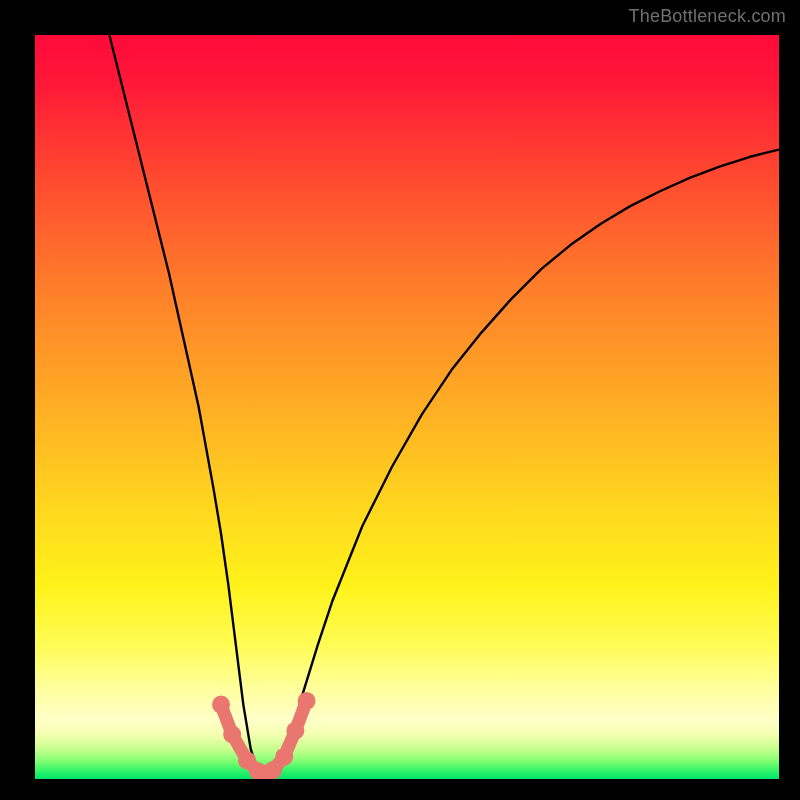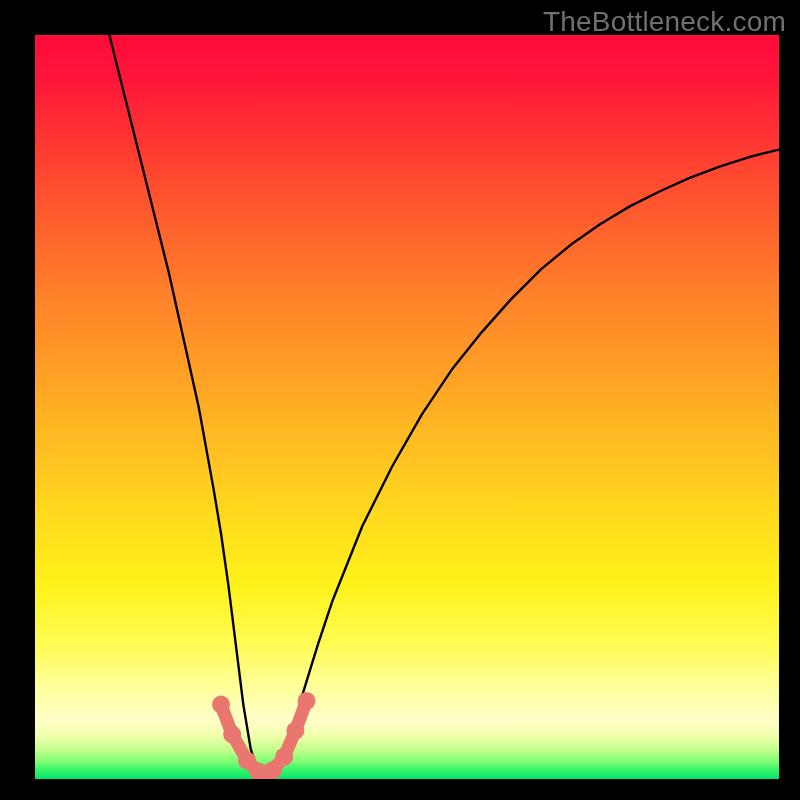--- a/index.html
+++ b/index.html
@@ -58,21 +58,21 @@
     left: 0;
     top: 0;
     width: 744px;
     height: 744px;
   }
   .watermark {
     position: absolute;
     top: 6px;
     right: 14px;
     color: #746e6e;
-    font-size: 28px;
+    font-size: 18px;
     font-weight: 400;
     letter-spacing: 0.2px;
   }
 </style>
 </head>
 <body>
 
 <div class="frame">
   <div class="plot-area">
     <div class="gradient-bg"></div>

